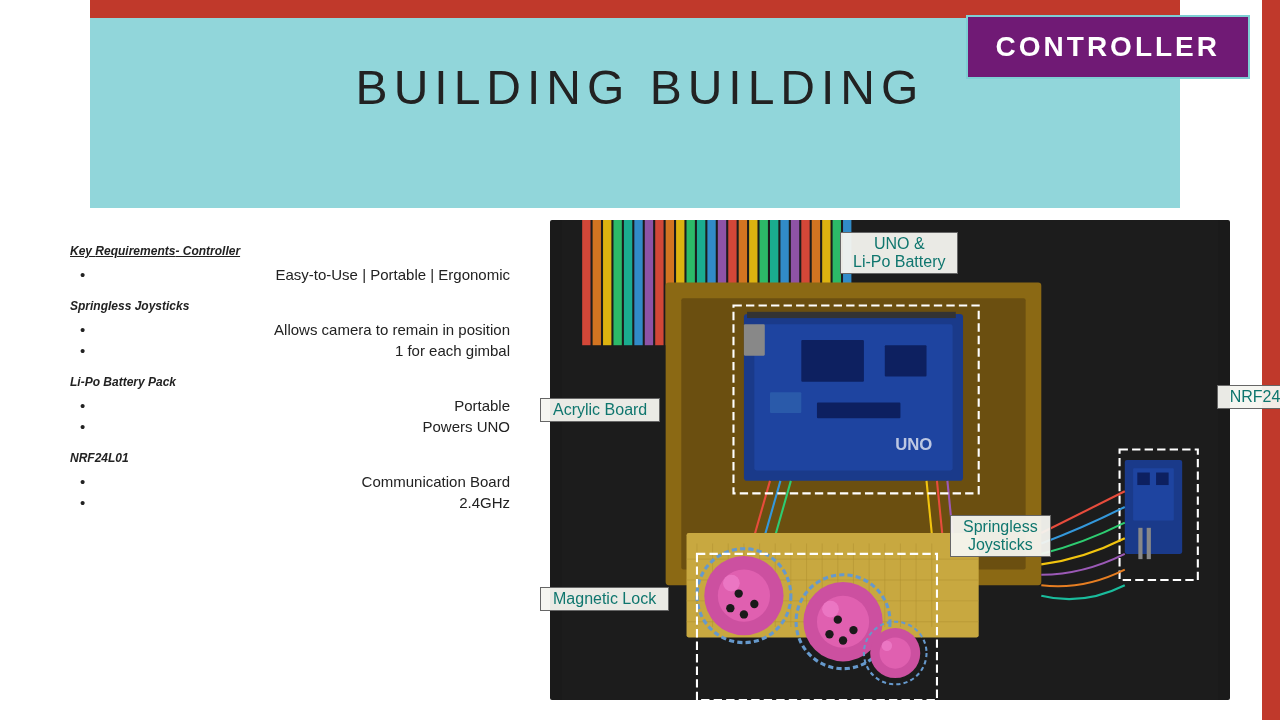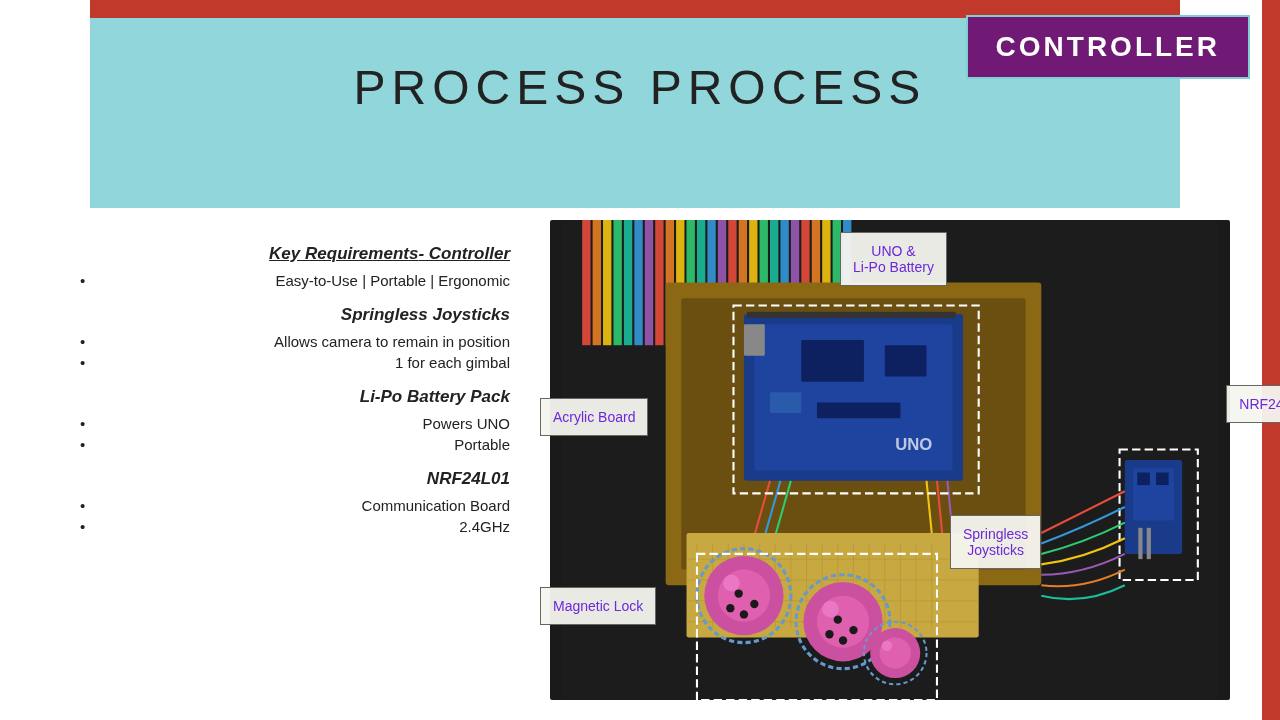--- a/index.html
+++ b/index.html
@@ -84,24 +84,23 @@
     .left-panel {
       width: 540px;
       padding: 10px 30px 10px 70px;
       font-size: 15px;
       color: #222;
     }
 
     .section-title {
       font-style: italic;
       font-weight: 700;
-      font-size: 17px;
+      font-size: 12px;
       margin-bottom: 6px;
       margin-top: 14px;
-      text-align: right;
     }
     .section-title.underline span {
       text-decoration: underline;
     }
     .bullet-list {
       list-style: none;
       padding-left: 10px;
       margin-bottom: 8px;
       text-align: right;
     }
@@ -143,41 +142,41 @@
       left: 0;
       width: 100%;
       height: 100%;
     }
 
     
     .label-box {
       position: absolute;
       background: rgba(245,245,240,0.95);
       border: 1.5px solid #666;
-      padding: 10px 12px;
-      font-size: 14px;
-      color: #6d28d9;
+      padding: 2px 12px;
+      font-size: 16px;
+      color: #0f766e;
       text-align: center;
       white-space: nowrap;
       z-index: 30;
     }
   </style>
 </head>
 <body>
 
 <div class="top-bar-red"></div>
 <div class="top-bar-teal"></div>
 <div class="right-bar-red"></div>
 
 <div class="controller-badge">
   <span>CONTROLLER</span>
 </div>
 
 <div class="page-title">
-  <span>PROCESS PROCESS</span>
+  <span>BUILDING BUILDING</span>
 </div>
 
 <div class="content-area">
 
   <div class="left-panel">
 
     <div class="section-title underline">
       <em><span>Key </span><span style="text-decoration:underline">Requirements</span><span>- Controller</span></em>
     </div>
     <ul class="bullet-list">
@@ -189,22 +188,22 @@
     </div>
     <ul class="bullet-list">
       <li><span>Allows camera to remain in position</span></li>
       <li><span>1 for each gimbal</span></li>
     </ul>
 
     <div class="section-title">
       <em><span>Li-Po Battery Pack</span></em>
     </div>
     <ul class="bullet-list">
+      <li><span>Portable</span></li>
       <li><span>Powers UNO</span></li>
-      <li><span>Portable</span></li>
     </ul>
 
     <div class="section-title">
       <em><span>NRF24L01</span></em>
     </div>
     <ul class="bullet-list">
       <li><span>Communication Board</span></li>
       <li><span>2.4GHz</span></li>
     </ul>
 

